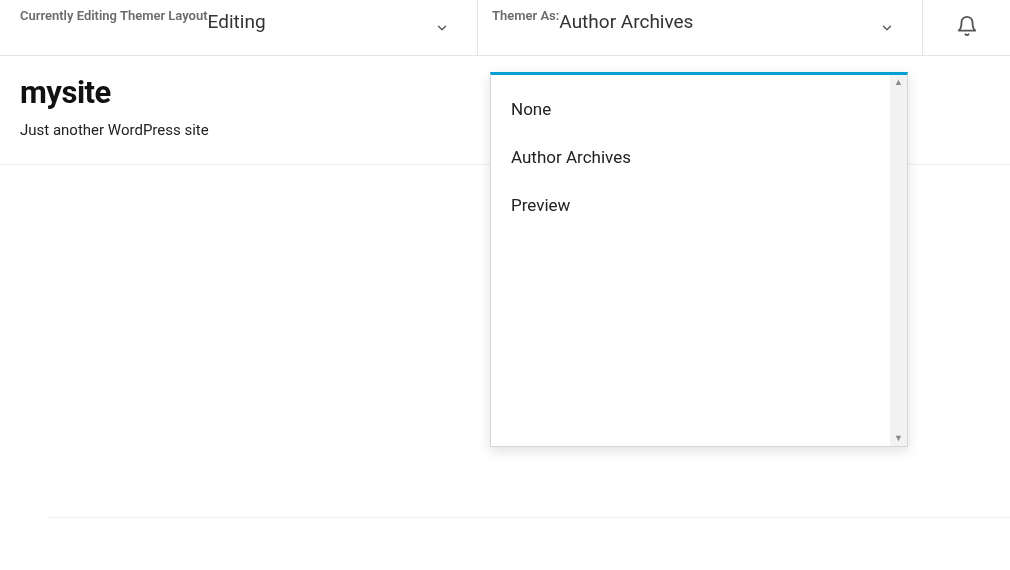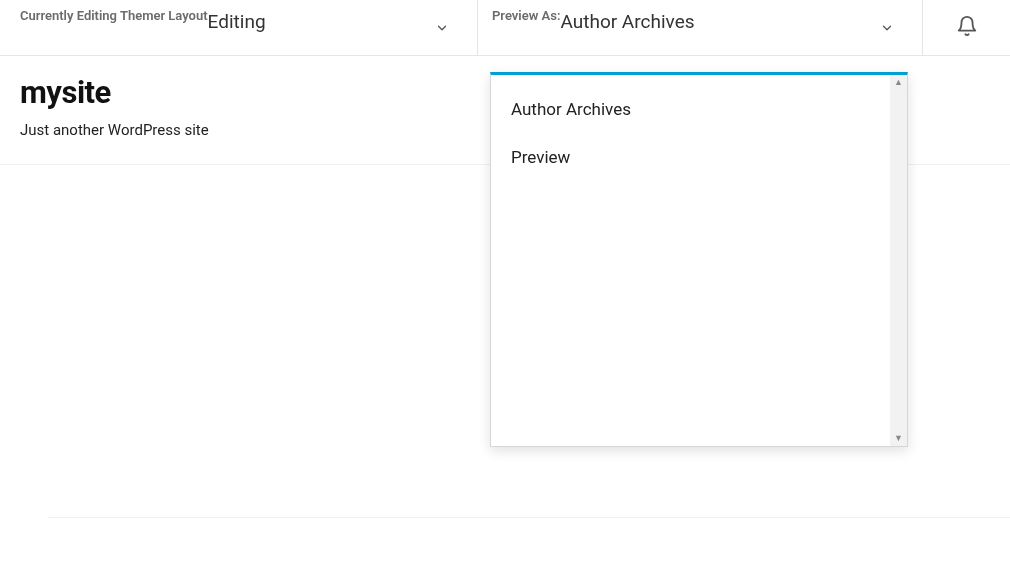--- a/index.html
+++ b/index.html
@@ -156,21 +156,21 @@
     <div class="section-label">Currently Editing Themer Layout</div>
     <div class="section-value">Editing</div>
     <div class="chevron">
       <svg viewBox="0 0 24 24" fill="none" stroke="currentColor" stroke-width="2.2" stroke-linecap="round" stroke-linejoin="round">
           <polyline points="6 9 12 15 18 9"></polyline>
         </svg>
     </div>
   </div>
 
   <div class="top-bar-section preview">
-    <div class="section-label">Preview As:</div>
+    <div class="section-label">Themer As:</div>
     <div class="section-value">Author Archives</div>
     <div class="chevron">
       <svg viewBox="0 0 24 24" fill="none" stroke="currentColor" stroke-width="2.2" stroke-linecap="round" stroke-linejoin="round">
           <polyline points="6 9 12 15 18 9"></polyline>
         </svg>
     </div>
   </div>
 
   <div class="top-bar-section bell">
     <div class="bell-icon">
@@ -185,20 +185,21 @@
 
 <div class="content">
   <h1 class="site-title">mysite</h1>
   <p class="site-tagline">Just another WordPress site</p>
 </div>
 
 <div class="content-under-line"></div>
 
 <div class="dropdown-panel">
   <div class="dropdown-list">
+    <div class="dropdown-item">None</div>
     <div class="dropdown-item">Author Archives</div>
     <div class="dropdown-item">Preview</div>
   </div>
   <div class="dropdown-scrollbar">
     <div class="scroll-arrow">▲</div>
     <div class="scroll-arrow">▼</div>
   </div>
 </div>
 
 <div class="content-footer-line"></div>

